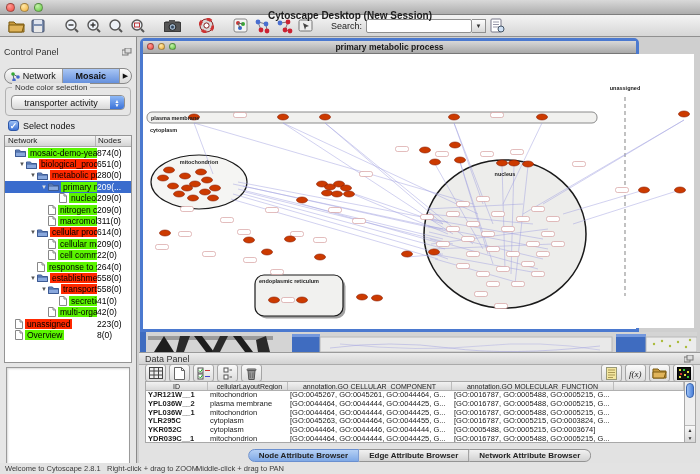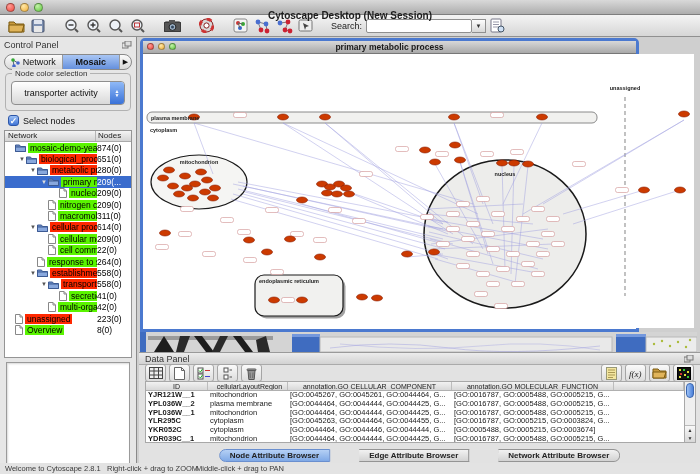--- a/index.html
+++ b/index.html
@@ -11,28 +11,28 @@
   .titlebar .title { font-size:10px; font-weight:bold; color:#1c1c1c;margin-top:16px; }
   .toolbar { height:22px; background:linear-gradient(#f4f4f4,#d6d6d6); border-bottom:1px solid #909090; display:flex; align-items:center; padding-left:5px; }
   .tbtn { width:22px; height:19px; display:flex; align-items:center; justify-content:center; }
   .tsep { width:12px; }
   .search-label { font-size:9px; color:#222; margin:0 4px 0 2px; }
   .search-box { width:106px; height:14px; background:#fff; border:1px solid #8f8f8f; border-radius:2px; font-size:9px; padding:0 3px; }
   .search-drop { width:14px; height:14px; border:1px solid #8f8f8f; border-left:none; background:linear-gradient(#fdfdfd,#d8d8d8); font-size:6px; color:#333; display:flex; align-items:center; justify-content:center; }
   .main { position:relative; height:426px; display:flex; }
   
   .cpanel { width:137px; background:#e6e6e6; border-right:1px solid #8a8a8a; position:relative; }
-  .cp-header { height:16px; display:flex; align-items:center; justify-content:space-between; padding:0 4px; font-size:9px; color:#333; }
+  .cp-header { height:30px; display:flex; align-items:center; justify-content:space-between; padding:0 4px; font-size:9px; color:#333; }
   .cp-tabs { margin:1px 4px 3px; height:16px; display:flex; border:1px solid #898989; border-radius:8px; overflow:hidden; background:linear-gradient(#fbfbfb,#d9d9d9); font-size:9px; }
   .cp-tab { flex:1; display:flex; align-items:center; justify-content:center; gap:3px; color:#111; border-right:1px solid #9a9a9a; }
   .cp-tab.selected { background:linear-gradient(#a9c6f4,#6590dd); font-weight:bold; }
   .cp-tab-arrow { width:11px; display:flex; align-items:center; justify-content:center; font-size:7px; color:#111; }
   .cp-group { margin:2px 5px 4px; border:1px solid #b2b2b2; border-radius:4px; padding:7px 5px 5px; position:relative; }
   .cp-group-label { position:absolute; top:-5px; left:6px; background:#e6e6e6; padding:0 3px; font-size:8px; color:#333; }
-  .cp-select { height:24px; border:1px solid #8f8f8f; border-radius:4px; background:linear-gradient(#ffffff,#d9d9d9); display:flex; align-items:center; overflow:hidden; }
+  .cp-select { height:15px; border:1px solid #8f8f8f; border-radius:4px; background:linear-gradient(#ffffff,#d9d9d9); display:flex; align-items:center; overflow:hidden; }
   .cp-select .val { flex:1; text-align:center; font-size:9px; color:#111; }
   .cp-select .caps { width:14px; height:100%; background:linear-gradient(#8fb9f7,#3a72d8); display:flex; flex-direction:column; align-items:center; justify-content:center; color:#fff; font-size:5px; line-height:4px; }
   .cp-checkrow { margin:0 8px 4px; display:flex; align-items:center; gap:4px; font-size:9px; color:#111; }
   .cbx { width:11px; height:11px; border-radius:3px; background:linear-gradient(#9cc0f5,#3f74d6); border:1px solid #2c56a8; color:#fff; font-size:9px; line-height:10px; text-align:center; font-weight:bold; }
   .cp-tree { margin:0 4px; background:#fff; border:1px solid #949494; height:228px; overflow:hidden; font-size:8.5px; }
   .tree-head { display:flex; height:11px; background:linear-gradient(#f4f4f4,#d4d4d4); border-bottom:1px solid #aaa; font-size:8px; color:#222; }
   .tree-head .c1 { flex:1; padding-left:3px; border-right:1px solid #b5b5b5; }
   .tree-head .c2 { width:35px; padding-left:2px; }
   .trow { display:flex; align-items:center; height:11.4px; white-space:nowrap; }
   .trow.selected { background:#3a6ccd; }
@@ -62,21 +62,21 @@
   .dp-table { flex:1; background:#fff; border:1px solid #a8a8a8; height:62px; overflow:hidden; }
   .dt-head { display:flex; height:9px; background:linear-gradient(#f2f2f2,#d8d8d8); border-bottom:1px solid #b0b0b0; font-size:7px; color:#222; }
   .dt-head div { border-right:1px solid #bdbdbd; text-align:center; overflow:hidden; line-height:9px; }
   .dt-row { display:flex; height:8.8px; font-size:7.5px; color:#1a1a1a; line-height:8.8px; }
   .dt-row div { overflow:hidden; white-space:nowrap; padding-left:2px; }
   .cw0{width:62px;} .cw1{width:80px;} .cw2{width:164px;} .cw3{width:162px;} .cwf{flex:1;}
   .dt-row .cw0 { font-weight:bold; }
   .dp-scroll { width:11px; height:62px; border:1px solid #a8a8a8; border-left:none; background:#efefef; position:relative; }
   .dp-thumb { position:absolute; left:1px; top:1px; width:8px; height:15px; border-radius:4px; background:linear-gradient(90deg,#9cc2f7,#4a7fd8); border:1px solid #3a66b0; }
   .dp-arrows { position:absolute; bottom:0; left:0; width:100%; font-size:5px; color:#333; text-align:center; line-height:8px; border-top:1px solid #bbb; background:linear-gradient(#f8f8f8,#d8d8d8); }
-  .dp-tabs { position:absolute; bottom:1px; left:50%; transform:translateX(-50%); display:flex; height:13px; font-size:8px;gap:29px; }
+  .dp-tabs { position:absolute; bottom:1px; left:50%; transform:translateX(-50%); display:flex; height:13px; font-size:8px; }
   .dp-tab { padding:0 10px; display:flex; align-items:center; border:1px solid #949494; border-left:none; background:linear-gradient(#f2f2f2,#d2d2d2); color:#222; font-weight:bold; white-space:nowrap; }
   .dp-tab:first-child { border-left:1px solid #949494; border-radius:7px 0 0 7px; }
   .dp-tab:last-child { border-radius:0 7px 7px 0; }
   .dp-tab.selected { background:linear-gradient(#b5d0f5,#7fa9e6); border-color:#6a8fcf; }
   
   .statusbar { height:11px; position:relative; font-size:7.5px; color:#3a3a3a; background:#e3e3e3; }
   .statusbar span { position:absolute; top:1px; white-space:nowrap; }
 </style>
 </head>
 <body>

